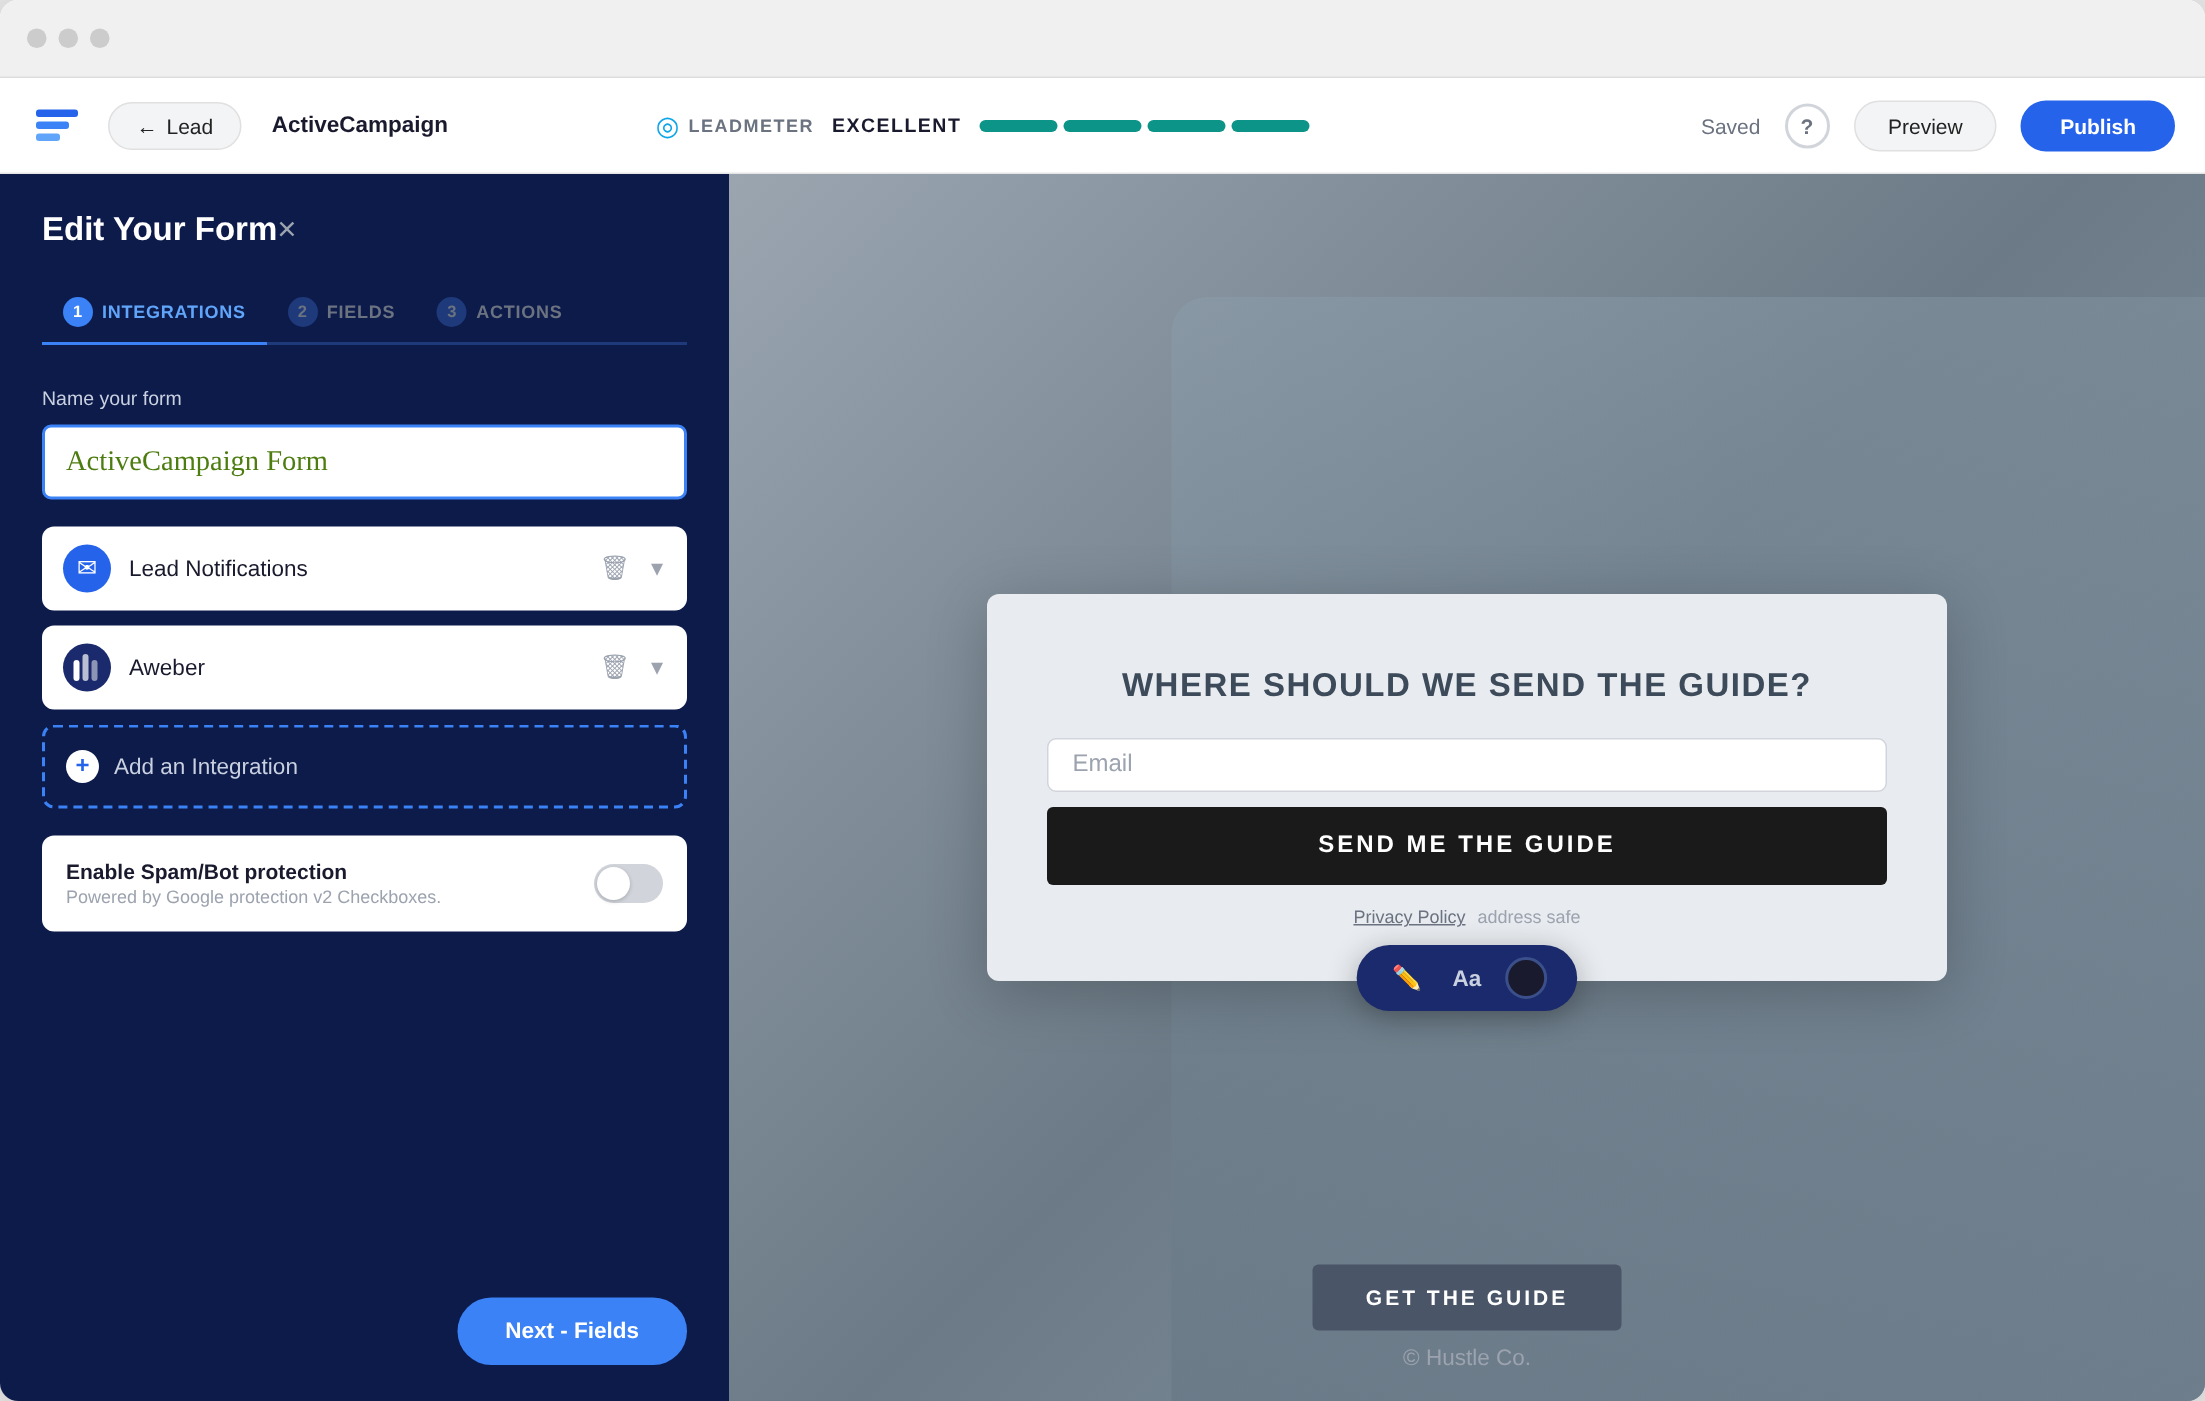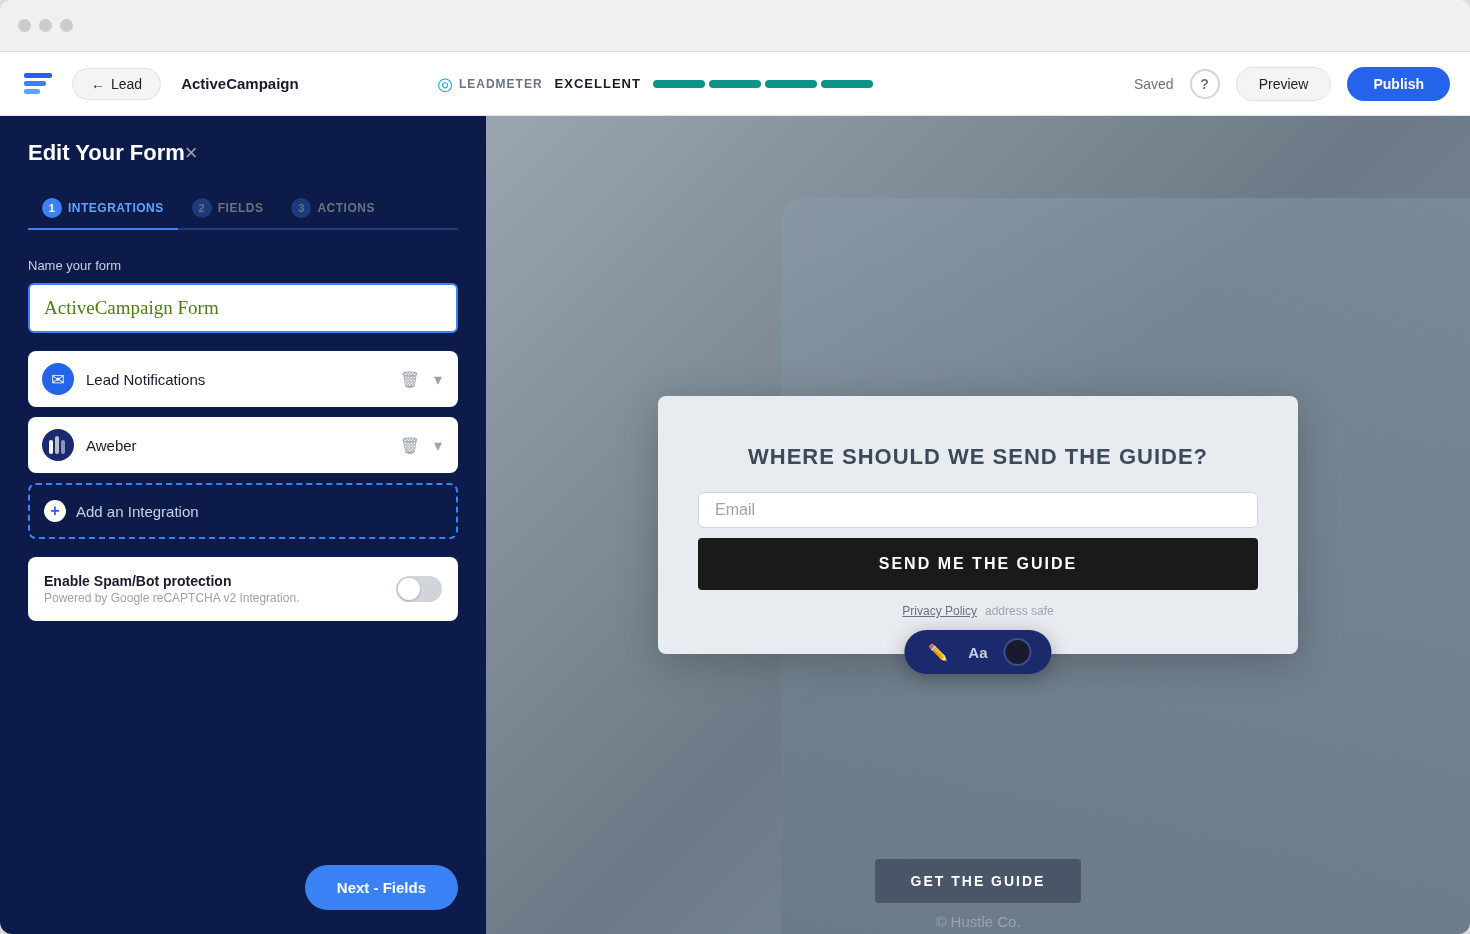--- a/index.html
+++ b/index.html
@@ -384,21 +384,21 @@
       font-size: 15px; font-weight: 600; color: #c9d0e0;
     }
     .toolbar-circle {
       width: 28px; height: 28px; border-radius: 50%;
       background: #1a1a2e; border: 2px solid #3b4f8a;
     }
 
     
     .preview-bottom {
       position: absolute;
-      bottom: 4px;
+      bottom: 20px;
       display: flex; flex-direction: column; align-items: center; gap: 10px;
     }
     .get-guide-btn {
       background: #4a5568;
       color: #fff;
       border: none;
       border-radius: 4px;
       padding: 14px 36px;
       font-size: 14px; font-weight: 700; letter-spacing: 2px;
       text-transform: uppercase;
@@ -530,21 +530,21 @@
 
       <button class="add-integration">
         <div class="add-plus">+</div>
         <span class="add-text">Add an Integration</span>
       </button>
 
       <div class="spam-box">
         <div class="spam-row">
           <div>
             <div class="spam-title">Enable Spam/Bot protection</div>
-            <div class="spam-sub">Powered by Google reCAPTCHA v2 Integration.</div>
+            <div class="spam-sub">Powered by Google protection v2 Checkboxes.</div>
           </div>
           <div class="toggle">
             <div class="toggle-knob"></div>
           </div>
         </div>
       </div>
 
       <button class="next-btn">
         <span>Next - Fields</span>
       </button>

